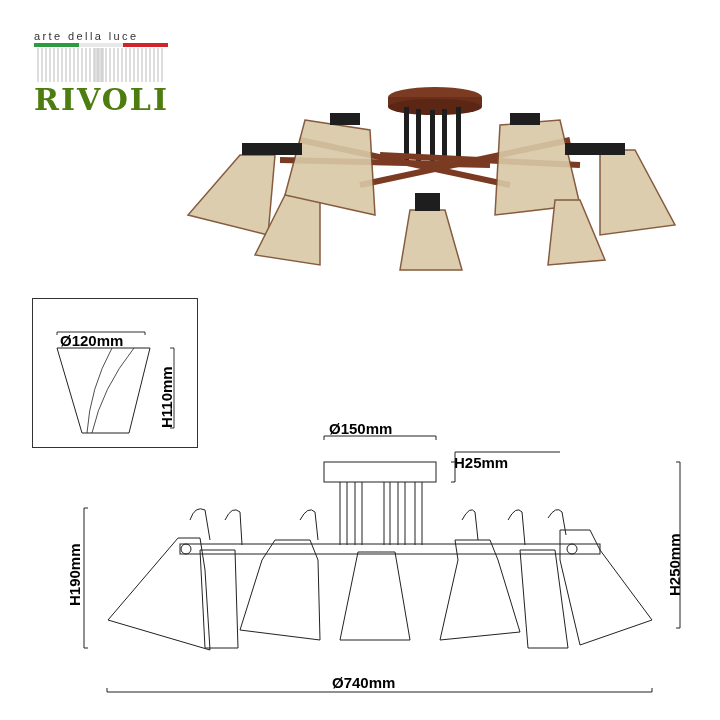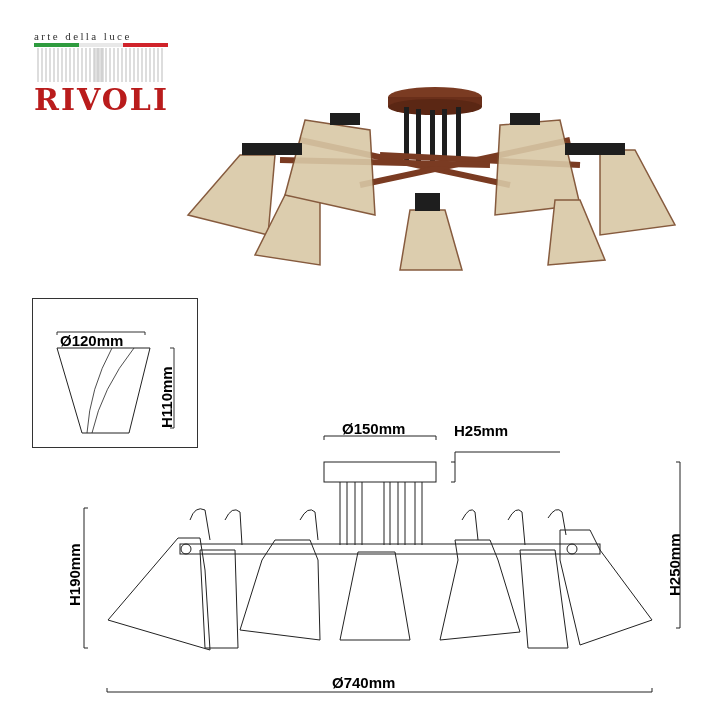--- a/index.html
+++ b/index.html
@@ -1,21 +1,21 @@
 <!DOCTYPE html>
 <html><head>
 <meta charset="utf-8">
 <style>
   html, body { margin: 0; padding: 0; background: #ffffff; }
   body { width: 720px; height: 720px; position: relative; overflow: hidden; font-family: "Liberation Sans", sans-serif; }
   .abs { position: absolute; }
-  .brand-tagline { left: 34px; top: 30px; font-family: Liberation Serif, serif; font-size: 11px; letter-spacing: 2.4px; color: #333; white-space: nowrap; }
+  .brand-tagline { left: 34px; top: 30px; font-family: Liberation Sans, sans-serif; font-size: 11px; letter-spacing: 2.4px; color: #333; white-space: nowrap; }
   .flag { left: 34px; top: 43px; width: 134px; height: 4px; display: flex; }
   .flag span { flex: 1; display: block; }
-  .brand-name { left: 34px; top: 82px; font-family: "DejaVu Serif", serif; font-size: 30px; font-weight: bold; color: #b91c1c; letter-spacing: 2px; }
+  .brand-name { left: 34px; top: 82px; font-family: "DejaVu Serif", serif; font-size: 30px; font-weight: bold; color: #4d7c0f; letter-spacing: 2px; }
   .bars { left: 36px; top: 48px; width: 130px; height: 34px; }
   .dim-label { font-weight: bold; color: #000; font-size: 15px; white-space: nowrap; }
   .vlabel { transform-origin: left top; transform: rotate(-90deg); }
   .shade-box { left: 32px; top: 298px; width: 166px; height: 150px; border: 1px solid #333; box-sizing: border-box; }
 </style>
 </head>
 <body>
 
 <div class="abs brand-tagline">arte della luce</div>
 <div class="abs flag">
@@ -106,22 +106,22 @@
 <div class="abs dim-label" style="left:60px;top:332px">Ø120mm</div>
 <svg class="abs" style="left:32px;top:298px" width="166" height="150" viewBox="0 0 166 150">
   <path d="M25,37 L25,34 L113,34 L113,37" stroke="#333" fill="none" stroke-width="1"></path>
   <path d="M25,50 L118,50 L97,135 L50,135 Z" stroke="#222" fill="none" stroke-width="1"></path>
   <path d="M80,50 Q58,90 55,135" stroke="#222" fill="none" stroke-width="0.8"></path>
   <path d="M102,50 Q70,90 60,135" stroke="#222" fill="none" stroke-width="0.8"></path>
   <path d="M138,50 L142,50 L142,130 L138,130" stroke="#333" fill="none" stroke-width="1"></path>
 </svg>
 <div class="abs dim-label vlabel" style="left:158px;top:428px">H110mm</div>
 
-<div class="abs dim-label" style="left:342px;top:420px">Ø150mm</div>
-<div class="abs dim-label" style="left:454px;top:422px">H25mm</div>
+<div class="abs dim-label" style="left:329px;top:420px">Ø150mm</div>
+<div class="abs dim-label" style="left:454px;top:454px">H25mm</div>
 <div class="abs dim-label vlabel" style="left:66px;top:606px">H190mm</div>
 <div class="abs dim-label vlabel" style="left:666px;top:596px">H250mm</div>
 <div class="abs dim-label" style="left:332px;top:674px">Ø740mm</div>
 
 <svg class="abs" style="left:0;top:0" width="720" height="720" viewBox="0 0 720 720">
   <g stroke="#222" fill="none" stroke-width="1">
 
     <path d="M324,440 L324,436 L436,436 L436,440"></path>
 
     <rect x="324" y="462" width="112" height="20"></rect>

